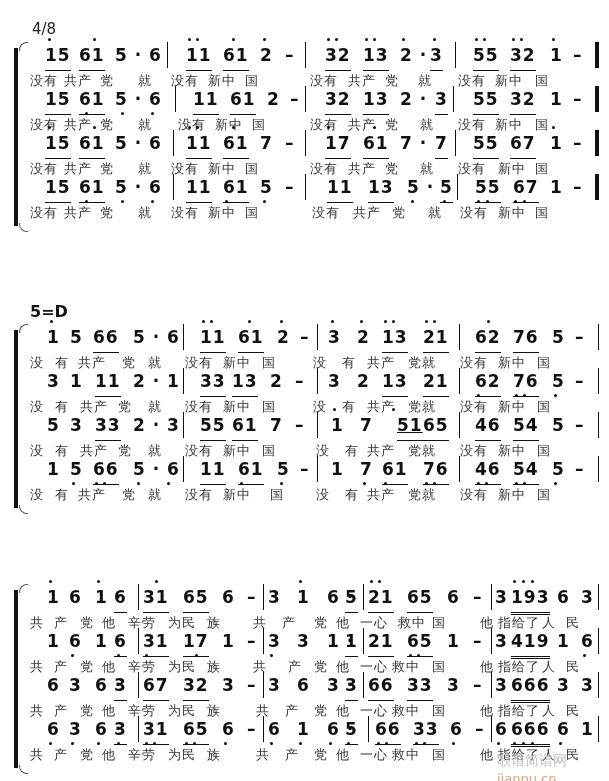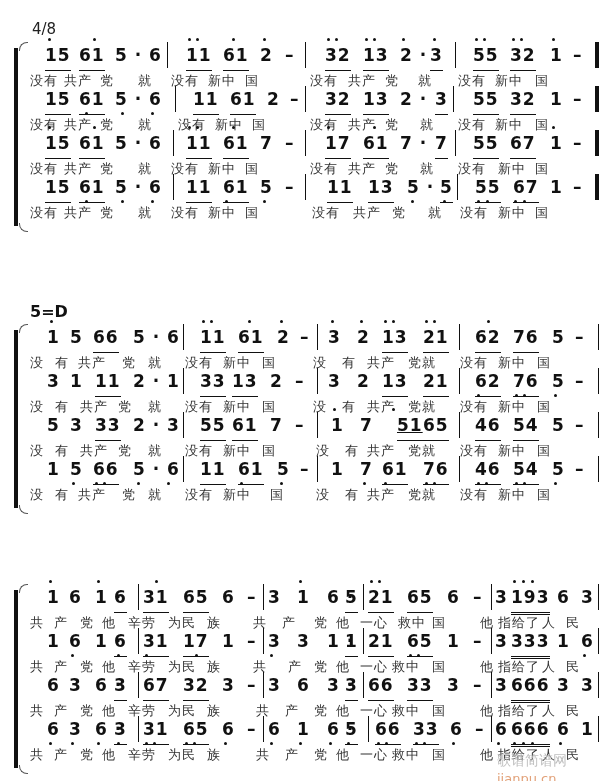--- a/index.html
+++ b/index.html
@@ -490,21 +490,21 @@
       <div class="tok" style="left: 252px;">3</div>
       <div class="tok" style="left: 282px;">1 ·</div>
       <div class="tok u1" style="left: 300px;">1</div>
       <div class="bar" style="left: 318px;"></div>
       <div class="tok u1" style="left: 323px;">21</div>
       <div class="tok u1" style="left: 362px;">65</div>
       <div class="tok" style="left: 402px;">1</div>
       <div class="tok" style="left: 428px;">–</div>
       <div class="bar" style="left: 446px;"></div>
       <div class="tok" style="left: 450px;">3</div>
-      <div class="tok u2" style="left: 466px;">333</div>
+      <div class="tok u2" style="left: 466px;">419</div>
       <div class="tok" style="left: 512px;">1</div>
       <div class="tok" style="left: 536px;">6</div>
       <div class="bar" style="left: 553px;"></div>
       <div class="dot-lo" style="left: 26px;"></div>
       <div class="dot-lo" style="left: 72px;"></div>
       <div class="dot-lo" style="left: 100px;"></div>
       <div class="dot-lo" style="left: 150px;"></div>
       <div class="dot-lo" style="left: 225px;"></div>
       <div class="dot-lo" style="left: 364px;"></div>
       <div class="dot-lo" style="left: 372px;"></div>

